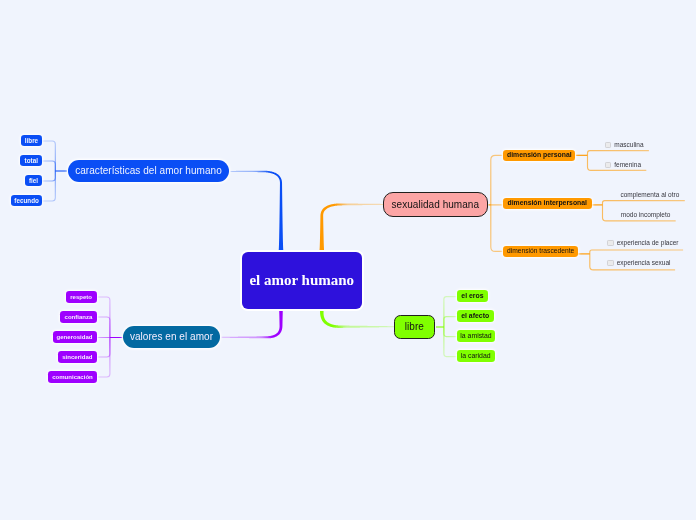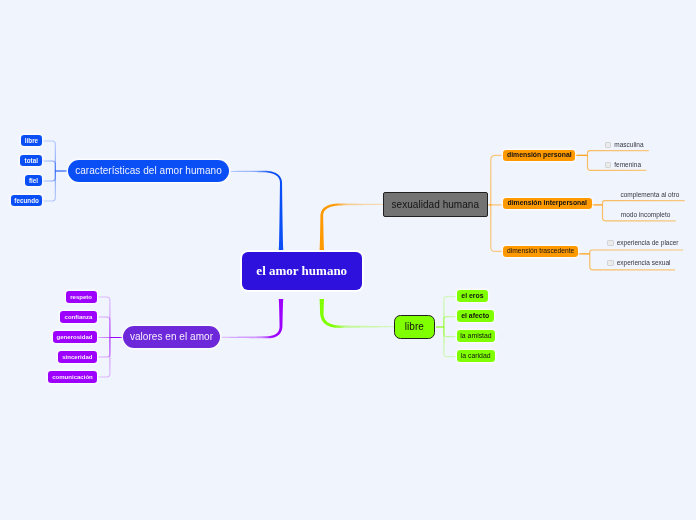--- a/index.html
+++ b/index.html
@@ -5,32 +5,32 @@
 <style>
   html,body{margin:0;padding:0;}
   body{width:696px;height:520px;background:#f0f4fd;overflow:hidden;
        font-family:"Liberation Sans",sans-serif;}
   #stage{position:relative;width:696px;height:520px;background:#f0f4fd;}
   #links{position:absolute;left:0;top:0;width:696px;height:520px;}
   .node{position:absolute;box-sizing:border-box;display:flex;align-items:center;
         justify-content:center;white-space:nowrap;line-height:1;}
 
   
-  #root-node{left:241.5px;top:251.5px;width:120.5px;height:38px;background:#2e11dc;
+  #root-node{left:241.5px;top:251.5px;width:120.5px;height:57px;background:#2e11dc;
              border-radius:6px;color:#fff;font-family:"Liberation Serif",serif;
-             font-weight:bold;font-size:13px;box-shadow:0 0 0 2px #ffffff;}
+             font-weight:bold;font-size:15px;box-shadow:0 0 0 2px #ffffff;}
 
   
   .l1{border-radius:11px;}
   #n-caracteristicas{left:68px;top:160px;width:161px;height:22px;background:#0a4ef5;
       color:#eef2ff;font-size:10px;box-shadow:0 0 2.6px 1.2px #fff;letter-spacing:.05px;}
-  #n-valores{left:123px;top:326px;width:97px;height:22px;background:#6d28d9;
+  #n-valores{left:123px;top:326px;width:97px;height:22px;background:#0369a1;
       color:#f6eeff;font-size:10px;box-shadow:0 0 2.6px 1.2px #fff;letter-spacing:.05px;}
-  #n-sexualidad{left:383px;top:192px;width:104.6px;height:25px;background:#737373;
-      color:#141414;font-size:10px;border:1.7px solid #20201e;border-radius:2px;letter-spacing:.05px;}
+  #n-sexualidad{left:383px;top:192px;width:104.6px;height:25px;background:#fca5a5;
+      color:#141414;font-size:10px;border:1.7px solid #20201e;border-radius:10px;letter-spacing:.05px;}
   #n-amor{left:394px;top:314.5px;width:40.8px;height:24.6px;background:#80ff00;
       color:#141414;font-size:10px;border:1.7px solid #20201e;border-radius:6.5px;letter-spacing:.05px;}
 
   
   .pill{position:absolute;height:11.6px;border-radius:3.2px;font-size:6.3px;
         font-weight:bold;letter-spacing:0;display:flex;align-items:center;
         justify-content:center;white-space:nowrap;line-height:1;box-sizing:border-box;}
   .pill.blue{background:#0a4ef5;color:#eef2ff;box-shadow:0 0 2.6px 1px #fff;}
   .pill.purple{background:#9e00ff;color:#f5eeff;box-shadow:0 0 2.6px 1px #fff;}
   .pill.green{background:#80ff00;color:#121212;box-shadow:0 0 2.6px 1px #fff;}

